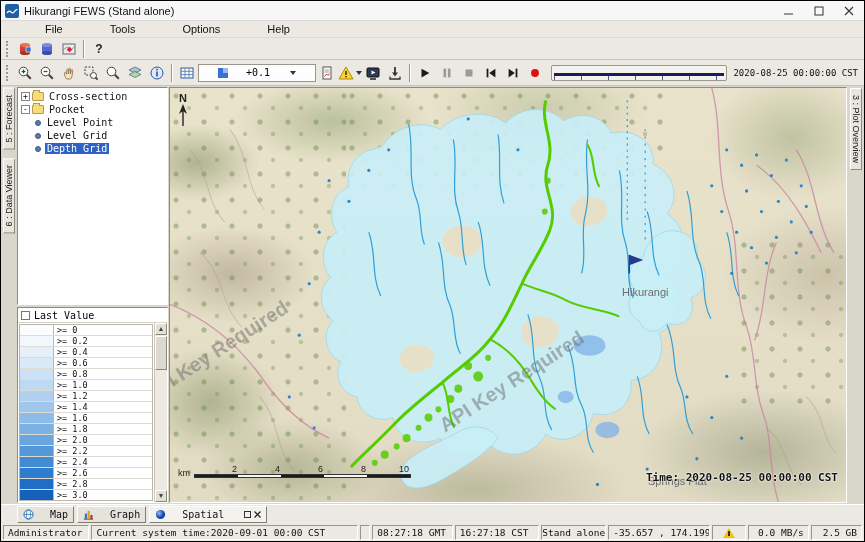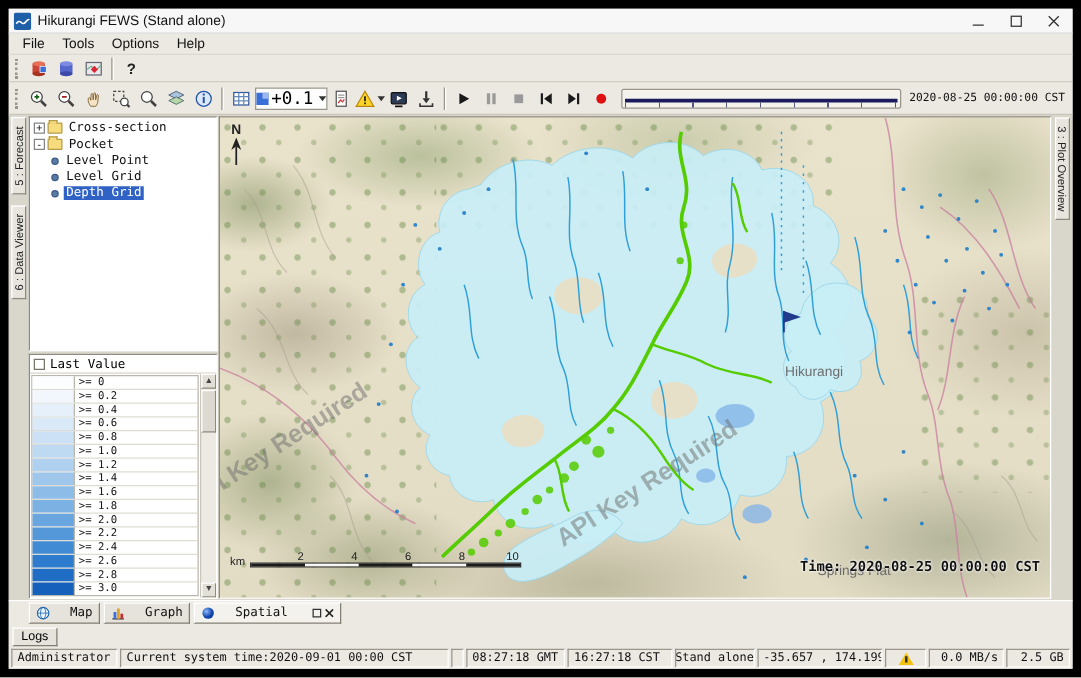--- a/index.html
+++ b/index.html
@@ -1,39 +1,39 @@
 <!DOCTYPE html>
 <html><head>
 <meta charset="utf-8">
 <style>
   * { box-sizing: border-box; margin: 0; padding: 0; }
   html,body { width:865px; height:542px; font-family:"Liberation Sans",sans-serif; background:#ece9e2; overflow:hidden; }
-  .window { width:865px; height:542px; display:flex; flex-direction:column; border:7px solid #000000; background:#ece9e2; }
+  .window { width:865px; height:542px; display:flex; flex-direction:column; border:1px solid #000000; background:#ece9e2; }
 
   
   .titlebar { height:20px; background:#f7f7f7; border-bottom:1px solid #d8d8d8; display:flex; align-items:center; padding:0 0 0 4px; flex:0 0 auto; }
   .app-icon { width:14px; height:14px; margin-right:5px; flex:0 0 auto; }
   .title-text { font-size:11px; color:#111; flex:1 1 auto; }
   .win-controls { display:flex; height:100%; }
   .win-btn { width:30px; height:100%; display:flex; align-items:center; justify-content:center; }
   .win-btn svg { display:block; }
 
   
   .menubar { height:17px; display:flex; align-items:center; padding-left:4px; background:#ece9e2; border-bottom:1px solid #dcd9d1; flex:0 0 auto; }
-  .menu-item { font-size:11px; color:#111; padding:1px 7px; }
+  .menu-item { font-size:11px; color:#111; padding:1px 7px;margin-left:33px; }
 
   
   .toolbar { display:flex; align-items:center; background:#ece9e2; border-bottom:1px solid #c9c5ba; padding:1px 3px; flex:0 0 auto; }
   .toolbar1 { height:22px; }
   .toolbar2 { height:26px; }
   .grip { width:4px; height:16px; border-left:2px dotted #9a968c; margin:0 4px 0 2px; }
   .tbtn { width:22px; height:20px; display:flex; align-items:center; justify-content:center; border:1px solid transparent; }
   .tbtn svg { display:block; }
   .sep { width:2px; height:18px; border-left:1px solid #9a968c; border-right:1px solid #fff; margin:0 3px; }
-  .scale-select { display:flex; align-items:center; gap:2px; border:1px solid #9a968c; background:#fdfdfd; height:18px; padding:0 0; font-size:14px; font-family:"DejaVu Sans Mono",monospace; }
+  .scale-select { display:flex; align-items:center; gap:18px; border:1px solid #9a968c; background:#fdfdfd; height:18px; padding:0 19px; font-size:10px; font-family:"DejaVu Sans Mono",monospace; }
   .caret-down { width:0; height:0; border-left:3px solid transparent; border-right:3px solid transparent; border-top:4px solid #333; margin-left:2px; }
   .warn-wrap { display:flex; align-items:center; }
   .timeline { flex:1 1 auto; height:16px; border:1px solid #9a968c; border-radius:2px; background:#f4f2ec; margin:0 5px; position:relative; overflow:hidden; }
   .timeline .tl-line { position:absolute; left:2px; right:2px; top:7px; height:3px; background:#1b1b5e; }
   .timeline .tl-ticks { position:absolute; left:2px; right:2px; top:10px; height:5px;
       background:repeating-linear-gradient(90deg,#55557e 0 1px,transparent 1px 27px); }
   .tl-datetime { font-size:9px; font-family:"DejaVu Sans Mono",monospace; color:#111; white-space:nowrap; padding:0 3px 0 1px; }
 
   
   .content { flex:1 1 auto; display:flex; min-height:0; background:#d9d6cc; }
@@ -663,23 +663,20 @@
       <span>Spatial</span>
       <span class="tabctl">
         <span class="mini-restore"></span>
         <svg width="7" height="7">
             <path d="M0.5,0.5 L6.5,6.5 M6.5,0.5 L0.5,6.5" stroke="#222" stroke-width="1.2"></path>
           </svg>
       </span>
     </div>
   </div>
 
-  <div class="logsrow">
-    <button class="logs-btn">Logs</button>
-  </div>
 
   <div class="statusbar">
     <div class="scell sc-user">Administrator</div>
     <div class="scell sc-systime">Current system time:2020-09-01 00:00 CST</div>
     <div class="scell sc-spacer"></div>
     <div class="scell sc-gmt">08:27:18 GMT</div>
     <div class="scell sc-cst">16:27:18 CST</div>
     <div class="scell sc-mode">Stand alone</div>
     <div class="scell sc-coords">-35.657 , 174.199</div>
     <div class="scell sc-warn">

